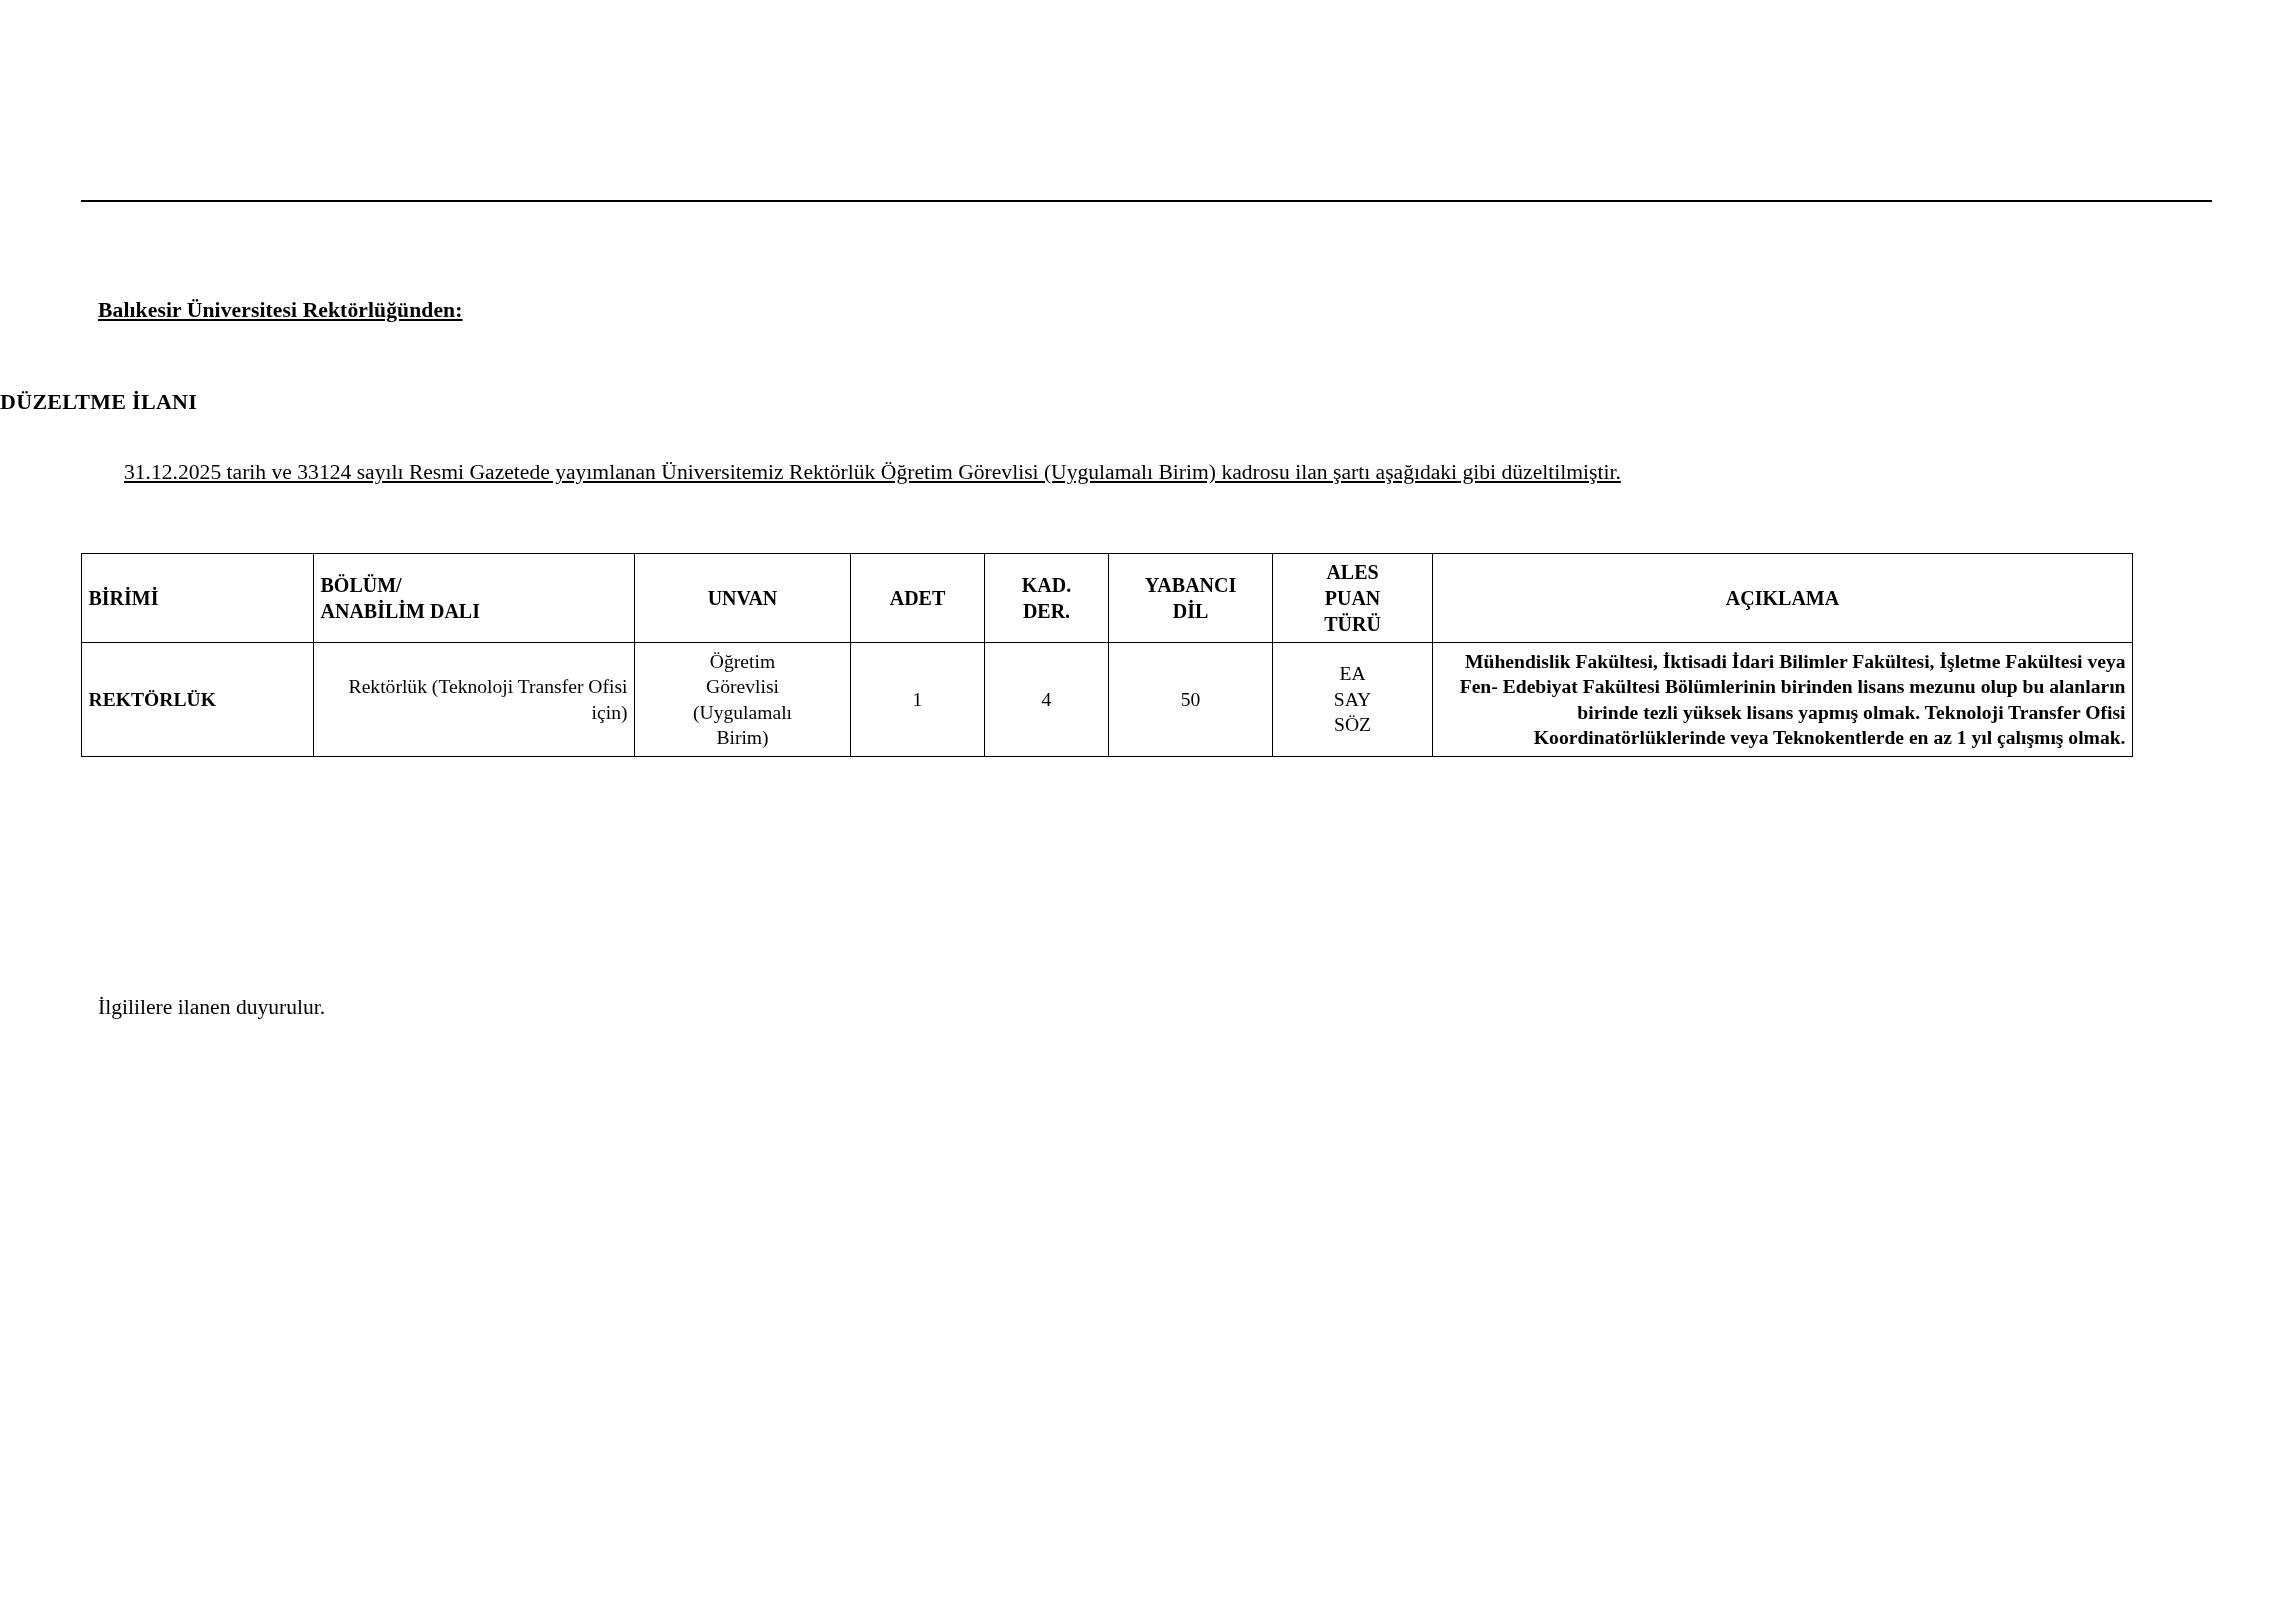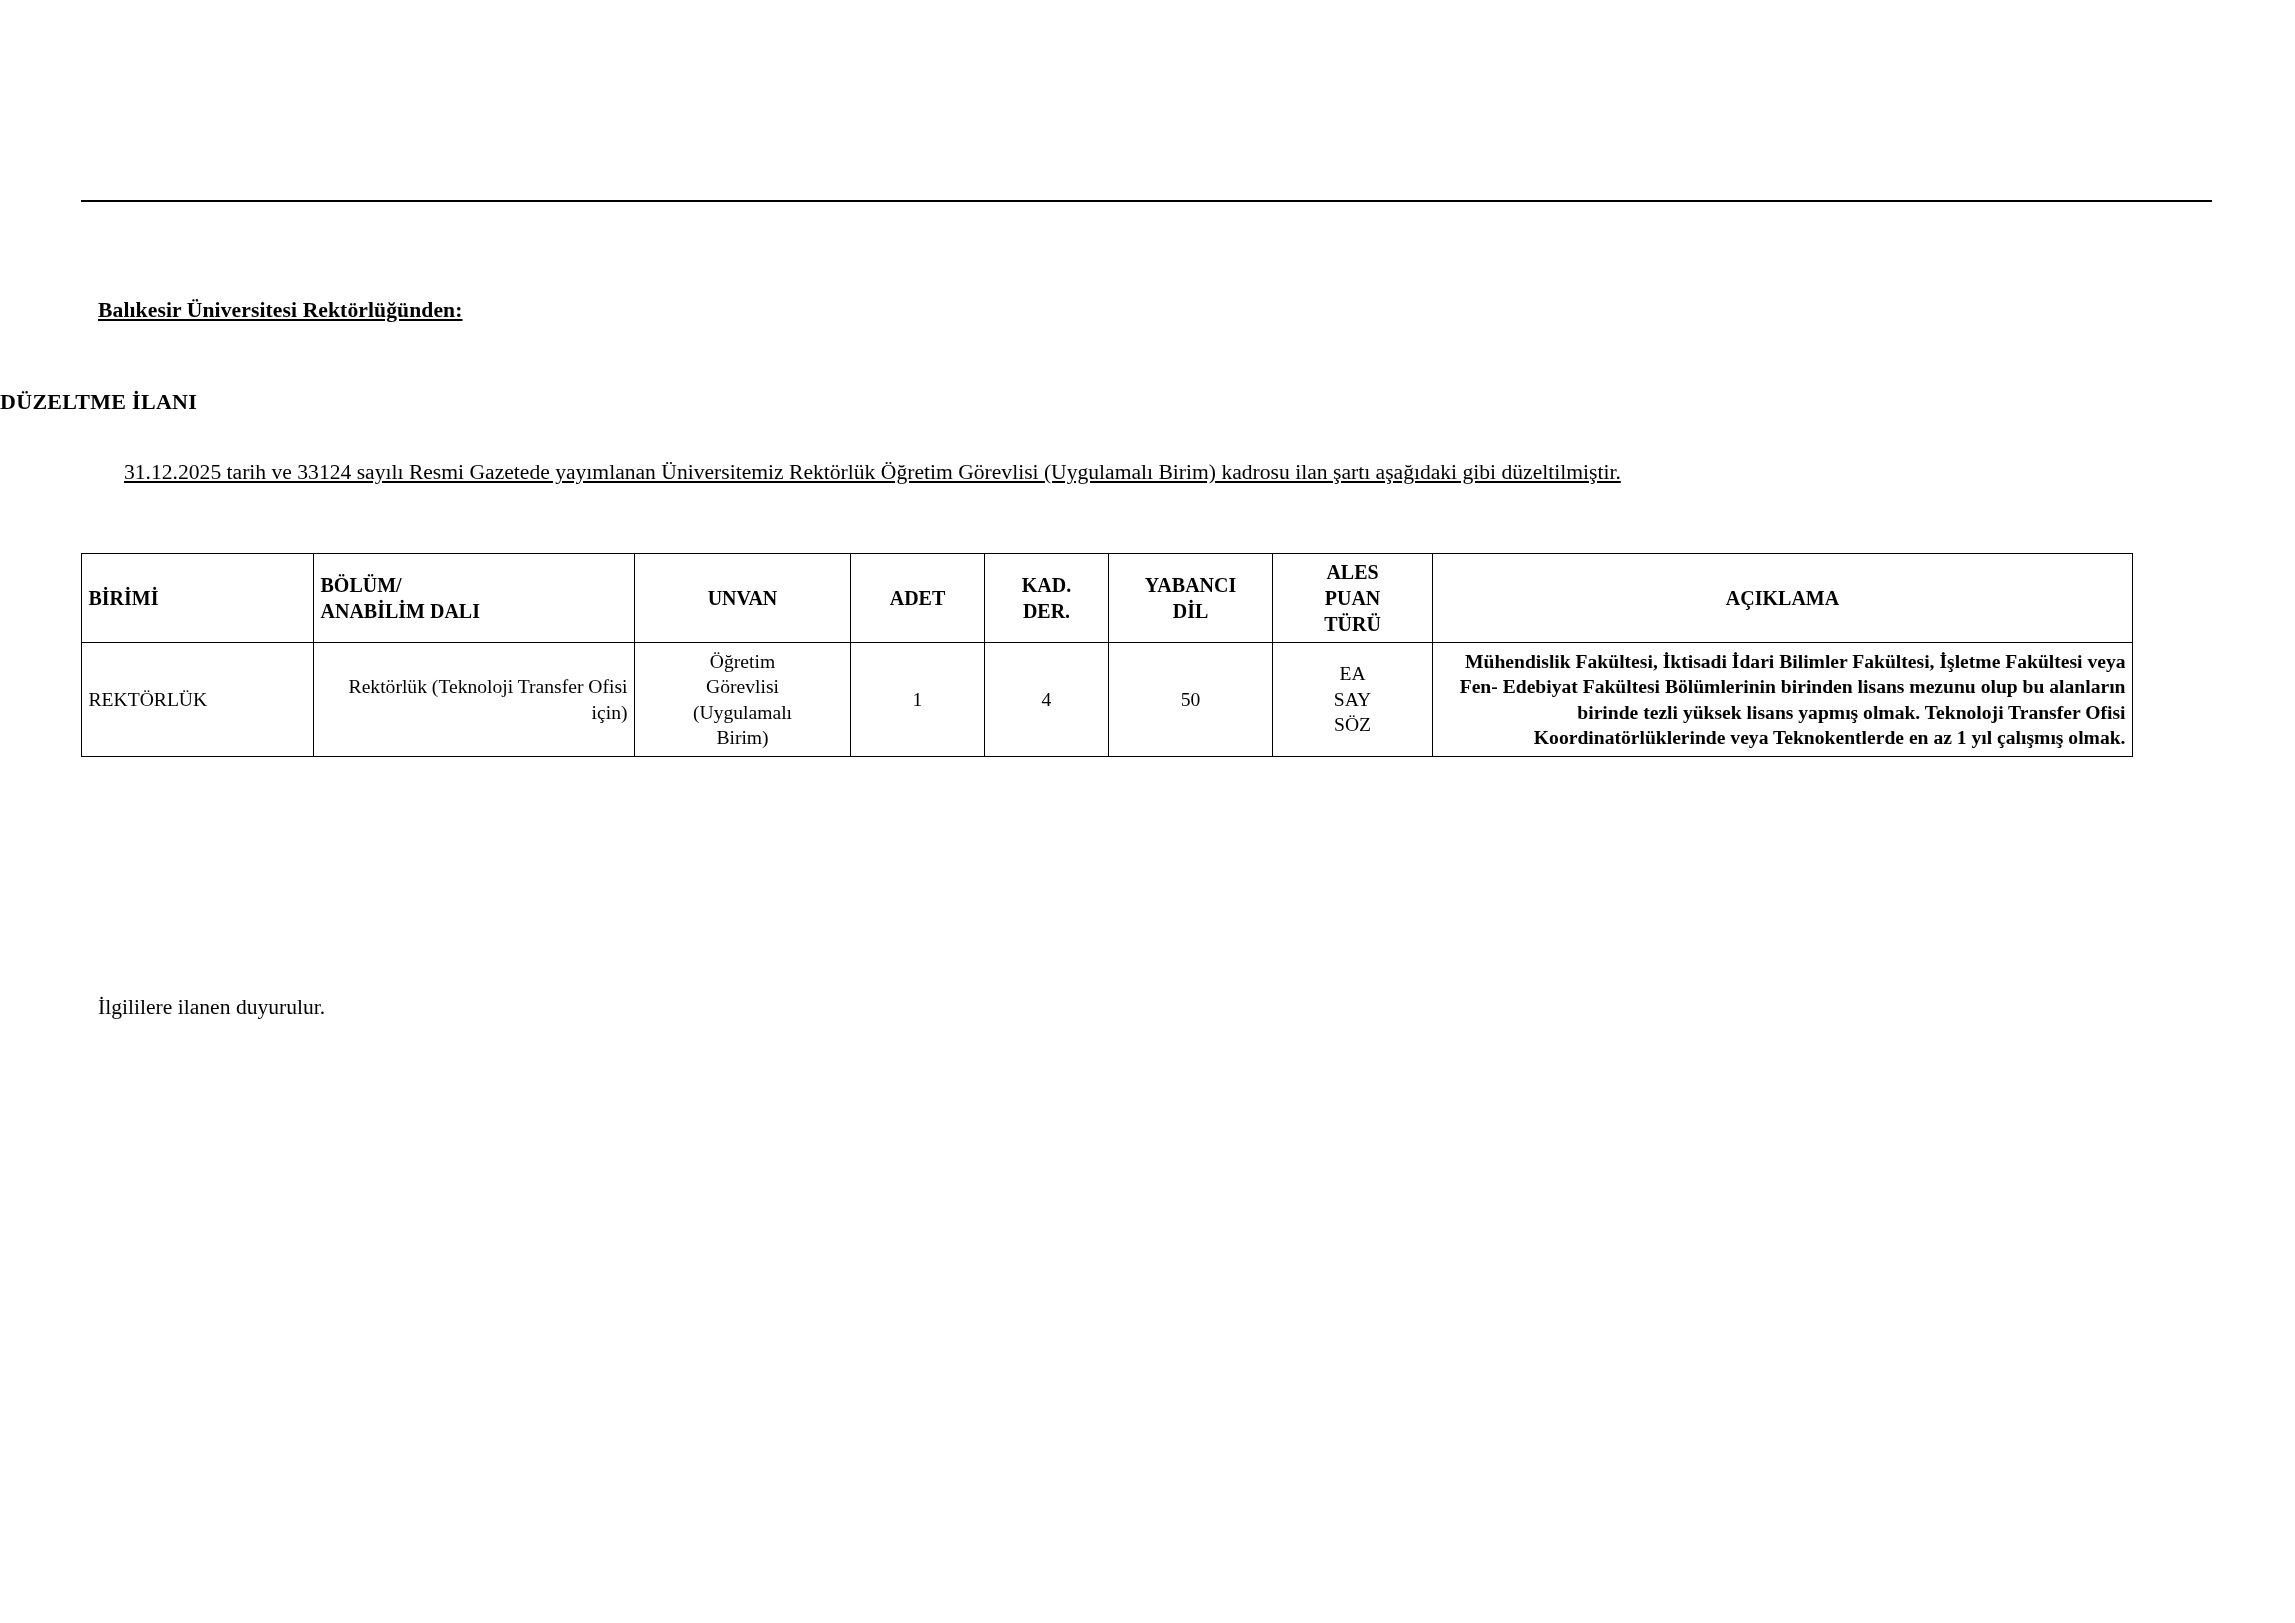--- a/index.html
+++ b/index.html
@@ -80,21 +80,21 @@
     font-weight: bold;
     font-size: 20px;
     text-align: center;
     height: 69px;
   }
   th.c-birimi, th.c-bolum {
     text-align: left !important;
     padding-left: 11.8px;
   }
   td.c-birimi {
-    font-weight: normal;
+    font-weight: bold;
     text-align: left;
     padding-left: 11.8px;
     font-size: 20px;
   }
   td.c-bolum {
     text-align: right;
     padding-left: 11.8px;
   }
   td.c-unvan, td.c-adet, td.c-kad, td.c-dil, td.c-ales {
     text-align: center;

